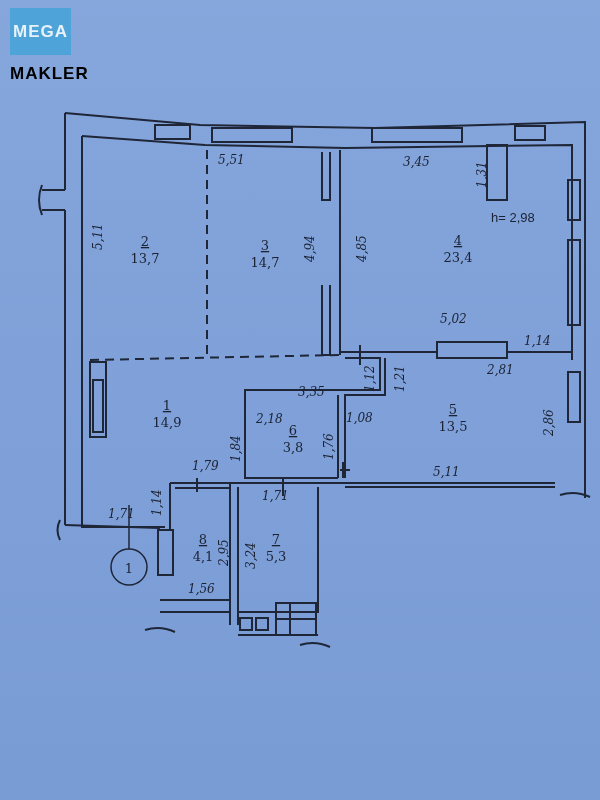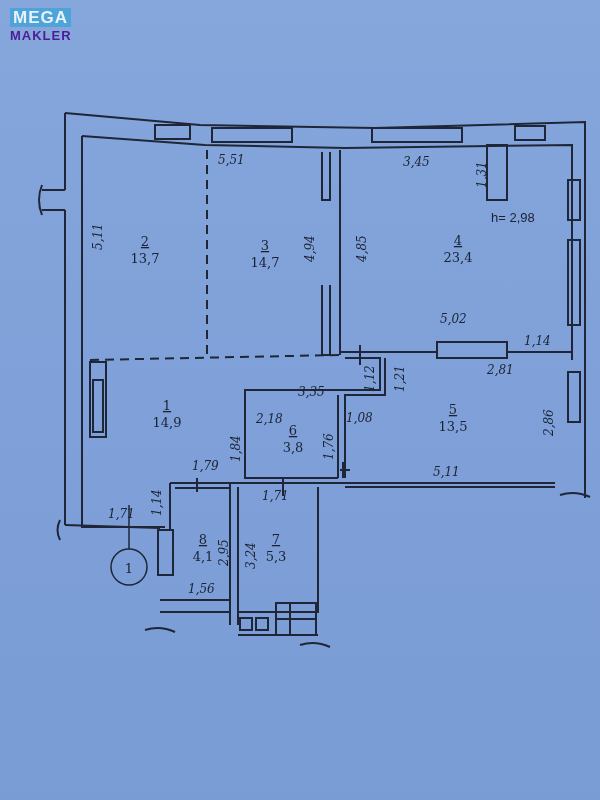--- a/index.html
+++ b/index.html
@@ -1,20 +1,20 @@
 <!DOCTYPE html>
 <html><head>
 <meta charset="utf-8">
 <style>
   html,body{margin:0;padding:0;}
   body{width:600px;height:800px;overflow:hidden;background:#7fa1d6;font-family:"DejaVu Serif","Liberation Serif",serif;position:relative;}
   .bg{position:absolute;inset:0;background:linear-gradient(180deg,#86a7dc 0%,#7fa0d8 50%,#7a9cd4 100%);}
   .logo{position:absolute;left:10px;top:8px;font-family:"Liberation Sans","DejaVu Sans",sans-serif;font-weight:bold;color:#dce9f7;line-height:1;}
-  .logo .l1{font-size:17px;letter-spacing:1px;background:#4ea3d8;color:#e8f2fb;padding:1px 3px;display:inline-block;}
-  .logo .l2{font-size:13px;letter-spacing:1px;color:#4c1d95;margin-top:2px;}
+  .logo .l1{font-size:17px;letter-spacing:1px;background:#4ea3d8;color:#e8f2fb;padding:15px 3px;display:inline-block;}
+  .logo .l2{font-size:17px;letter-spacing:1px;color:#000000;margin-top:10px;}
   svg.plan{position:absolute;left:0;top:0;}
   .dim{font-style:italic;font-size:12px;fill:#1b2233;}
   .lbl{font-size:13px;fill:#1b2233;}
   .h{font-family:"Liberation Sans","DejaVu Sans",sans-serif;font-size:13px;fill:#1b2233;}
 </style>
 </head>
 <body>
 
 <div class="bg"></div>
 

